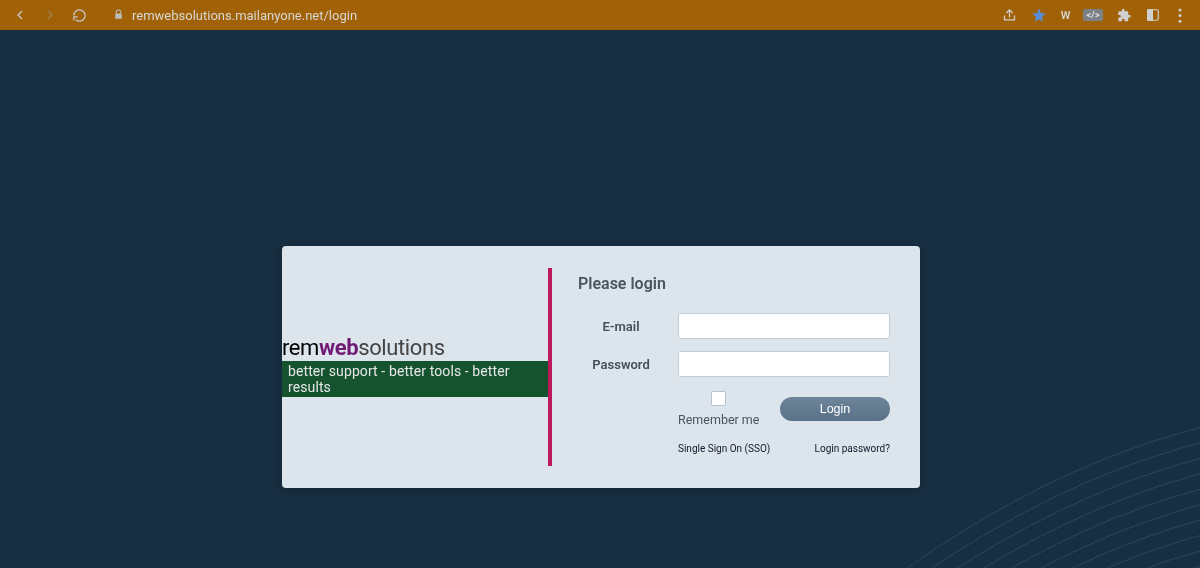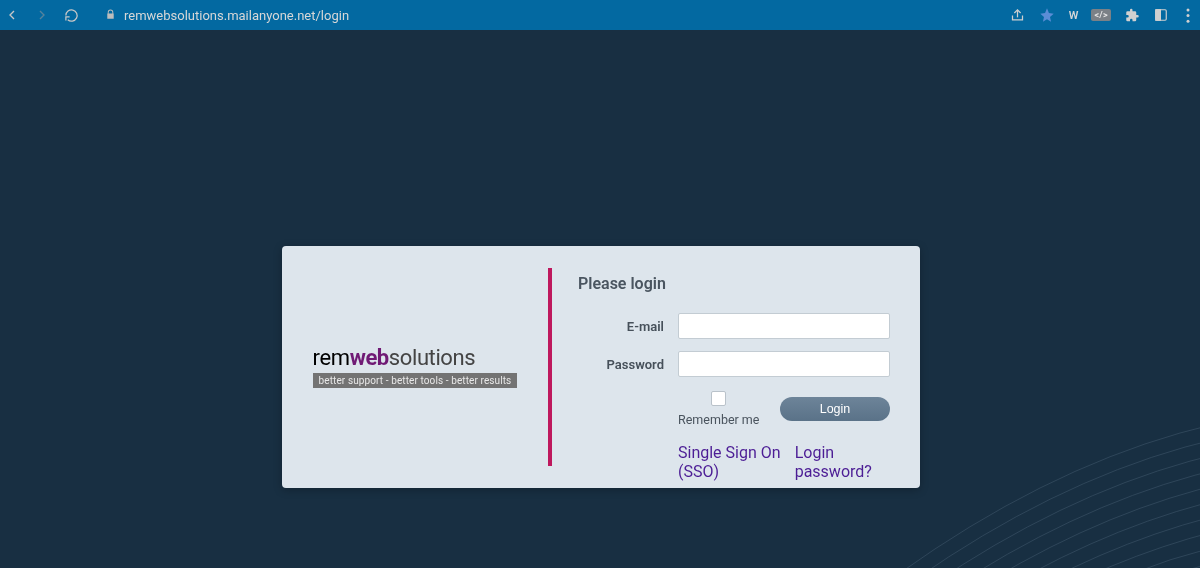--- a/index.html
+++ b/index.html
@@ -2,24 +2,24 @@
 <html><head>
 <meta charset="utf-8">
 <style>
   * { margin: 0; padding: 0; box-sizing: border-box; }
   html, body { width: 1200px; height: 568px; overflow: hidden; font-family: -apple-system, BlinkMacSystemFont, "Segoe UI", Roboto, Arial, sans-serif; }
   body { background: #182f42; }
 
   
   .chrome-bar {
     height: 30px;
-    background: #0369a1;
+    background: #a16207;
     display: flex;
     align-items: center;
-    padding: 0 0;
+    padding: 0 8px;
     color: #c7c7c7;
     font-size: 13px;
     gap: 6px;
   }
   .nav-icons { display: flex; align-items: center; gap: 14px; padding: 0 6px 0 4px; }
   .nav-icons svg, .ext-icons svg { display:block; }
   .addr {
     flex: 1;
     display: flex;
     align-items: center;
@@ -69,23 +69,23 @@
     justify-content:center;
     flex-direction:column;
   }
   .logo { text-align:left; }
   .logo-word { font-size:22px; font-weight:400; letter-spacing:-0.4px; line-height:1; }
   .logo-word .rem { color:#000000; font-weight:400; }
   .logo-word .web { color:#701a75; font-weight:700; }
   .logo-word .sol { color:#444; font-weight:400; }
   .logo-tag {
     margin-top:2px;
-    background:#737373;
+    background:#14532d;
     color:#e8e8e8;
-    font-size:10px;
+    font-size:14px;
     padding:2px 6px;
     letter-spacing:0.1px;
     display:inline-block;
   }
 
   .form-pane {
     flex:1;
     border-left:4px solid #be185d;
     margin:22px 0;
     padding: 0 30px 0 26px;
@@ -96,21 +96,21 @@
     font-weight:600;
     margin: 6px 0 20px 0;
   }
   .field-row {
     display:flex;
     align-items:center;
     margin-bottom:12px;
   }
   .field-label {
     width:100px;
-    text-align:right;
+    text-align:center;
     padding-right:14px;
     color:#46505a;
     font-size:13px;
     font-weight:600;
   }
   .field-input {
     flex:1;
     height:26px;
     background:#fff;
     border:1px solid #c3ccd3;
@@ -154,22 +154,22 @@
     cursor:pointer;
   }
 
   .links-row {
     display:flex;
     justify-content:space-between;
     margin-top:16px;
     margin-left:100px;
   }
   .links-row a {
-    color:#4c1d95;
-    font-size:16px;
+    color:#0f172a;
+    font-size:10px;
     text-decoration:none;
     cursor:pointer;
   }
 </style>
 </head>
 <body>
 
 <div class="chrome-bar">
   <div class="nav-icons">
     <span>

